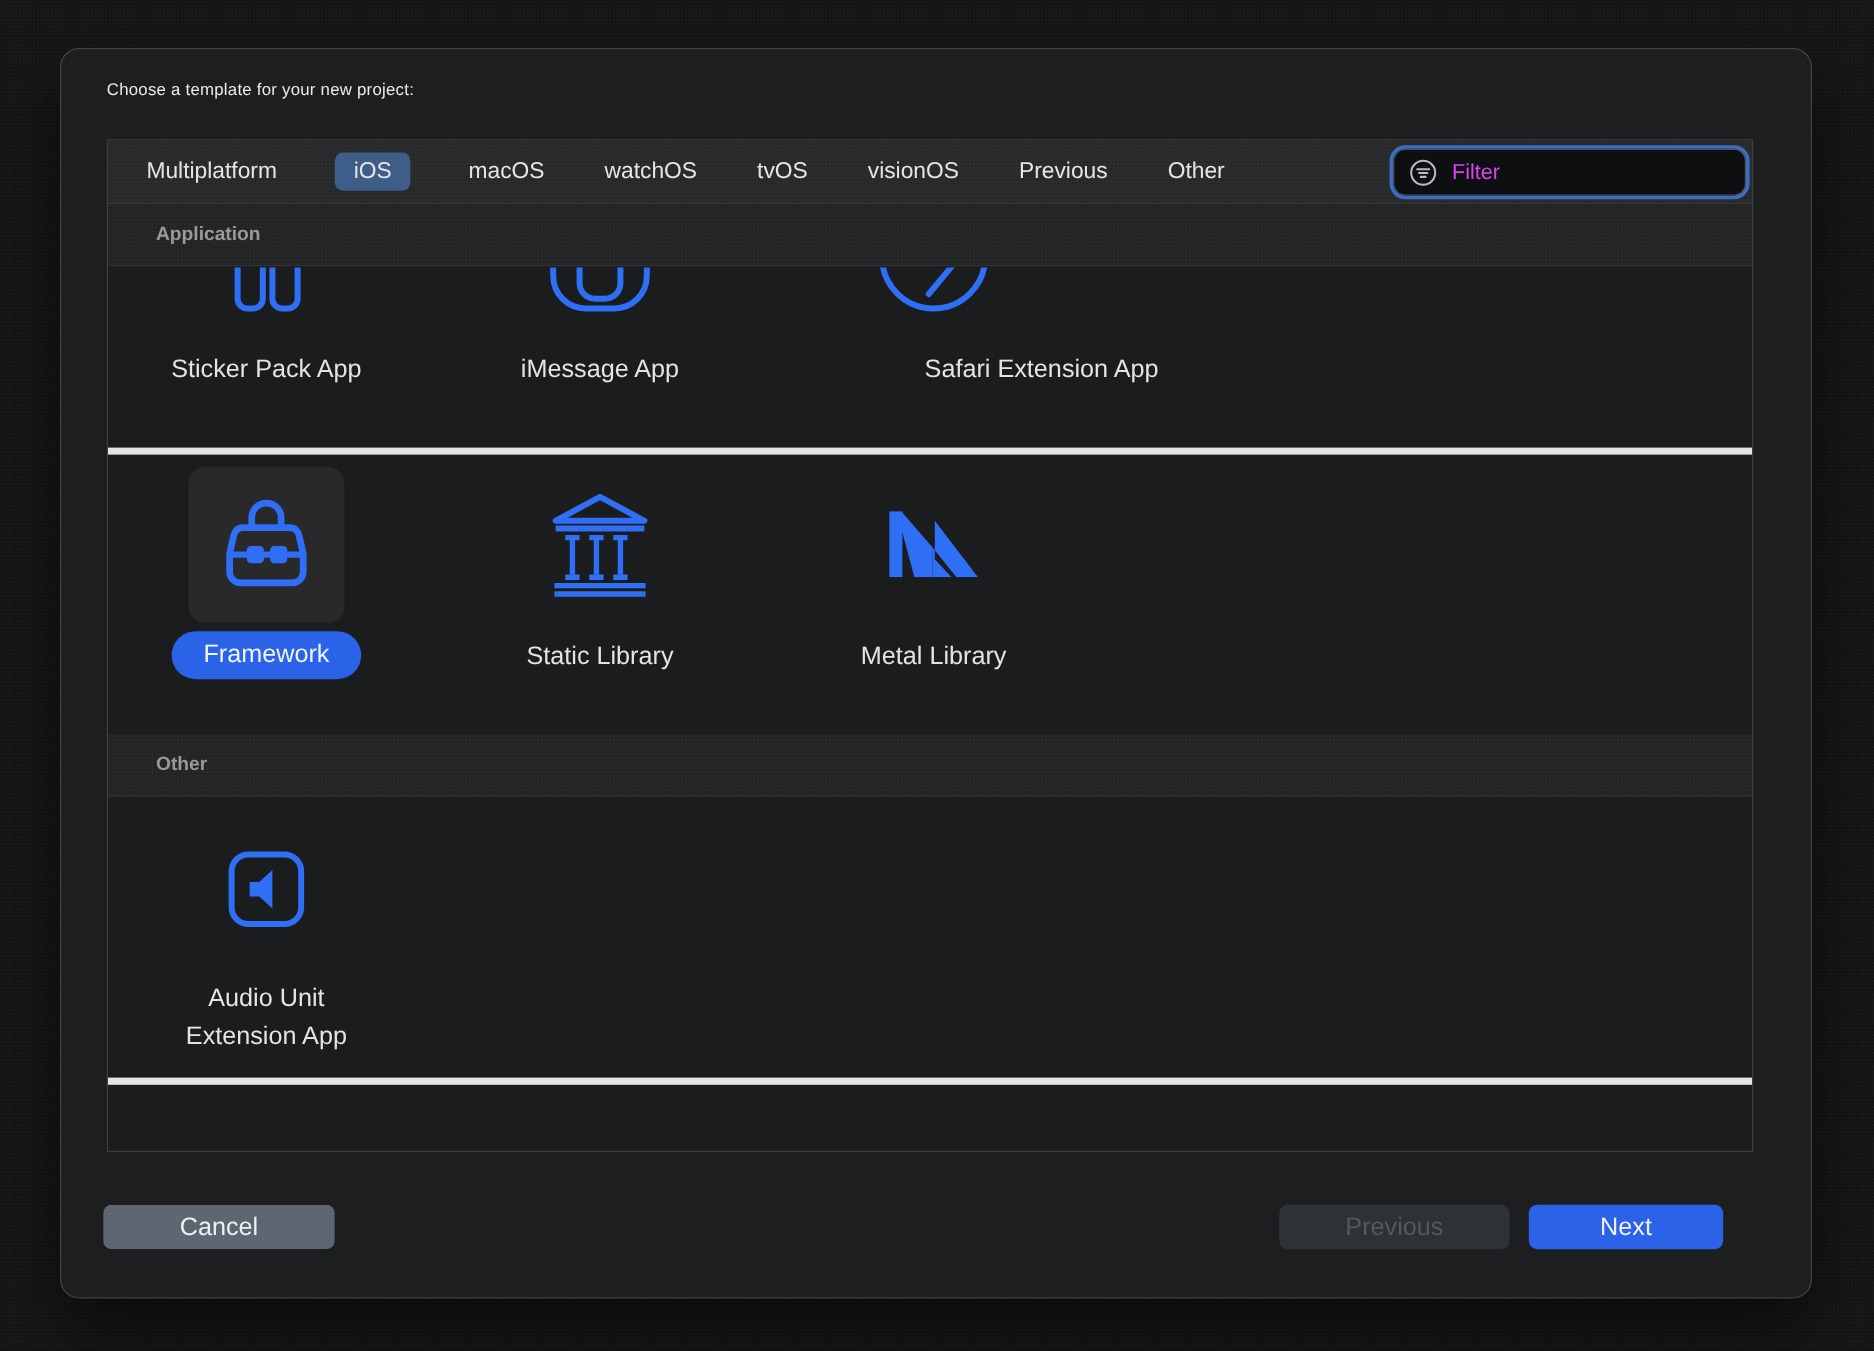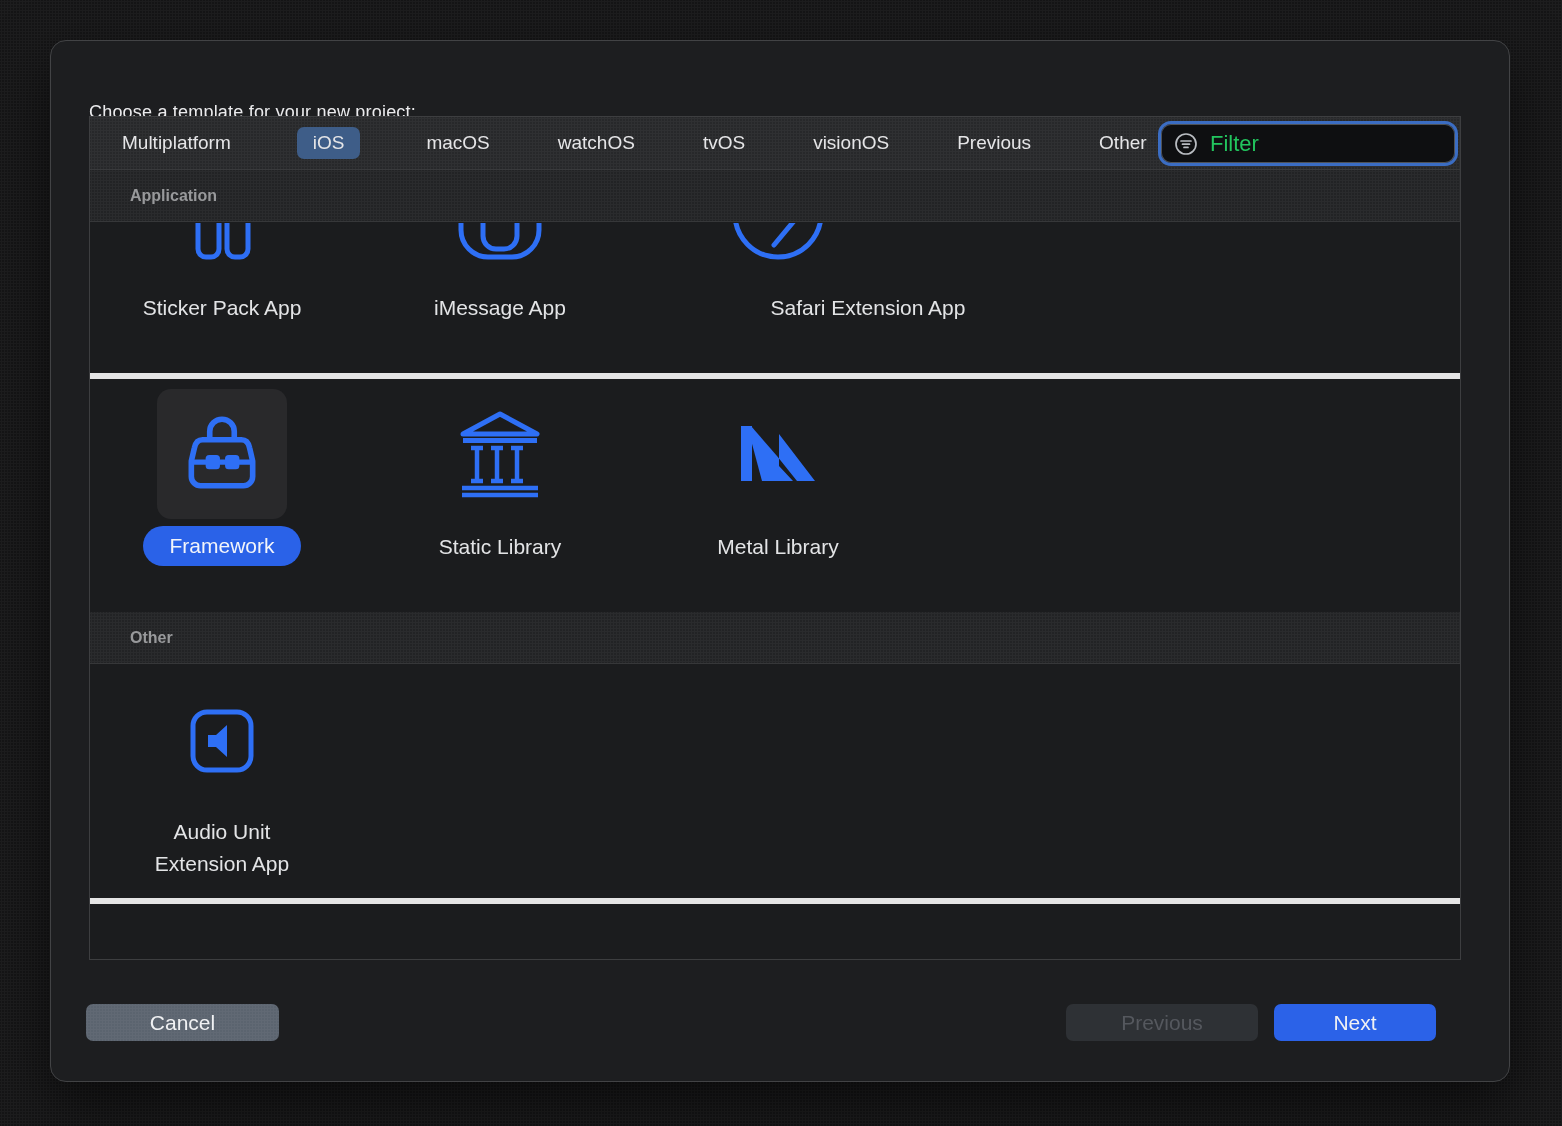--- a/index.html
+++ b/index.html
@@ -18,48 +18,48 @@
   .stage { position:absolute; inset:0; }
   .dialog {
     position:absolute; left:50px; top:40px; width:1460px; height:1042px;
     background:#1d1e20;
     border:1px solid #424345;
     border-radius:16px;
     box-shadow:0 24px 60px rgba(0,0,0,0.55);
   }
   .title {
     position:absolute; left:38px; top:25px;
-    font-size:18px; color:#ebebed; letter-spacing:.2px;margin-top:36px;
+    font-size:14px; color:#ebebed; letter-spacing:.2px;
   }
   .chooser {
     position:absolute; left:38px; top:75px; width:1372px; height:844px;
     border:1px solid #3d3e40;
     background:#1b1c1e;
   }
   
   .tabbar {
     position:absolute; left:0; top:0; width:100%; height:53px;
     background-color:#27282a;
     border-bottom:1px solid #393a3c;
     display:flex; align-items:center;
   }
-  .tabs { display:flex; align-items:flex-end; gap:64px; padding-left:30px; }
+  .tabs { display:flex; align-items:flex-end; gap:46px; padding-left:30px; }
   .tab {
     font-size:19px; color:#e5e5e7; cursor:default; white-space:nowrap;
     padding:5px 2px; border-radius:7px;
   }
   .tab.selected { background:#3e5d88; padding:5px 16px; }
   .filter {
     position:absolute; right:2px; top:4px; width:300px; height:45px;
     border:3px solid #3b6dc3; border-radius:13px;
     background:#0e0f11;
     box-shadow: inset 0 0 0 1px #4e5257;
     display:flex; align-items:center; gap:11px; padding-left:12px;
   }
-  .filter-placeholder { font-size:22px; color:#22c55e; }
+  .filter-placeholder { font-size:18px; color:#d946ef; }
   
   .sec-header {
     position:relative; width:100%; height:52px;
     background-color:#222325;
     border-bottom:1px solid #363739;
     display:flex; align-items:center;
   }
   .sec-header + .row { border-bottom:6px solid #e5e5e5; }
   .sec-header span { font-size:16px; font-weight:bold; color:#98999b; margin-left:40px; }
   .row { position:relative; width:100%; background:#1b1c1e; }

